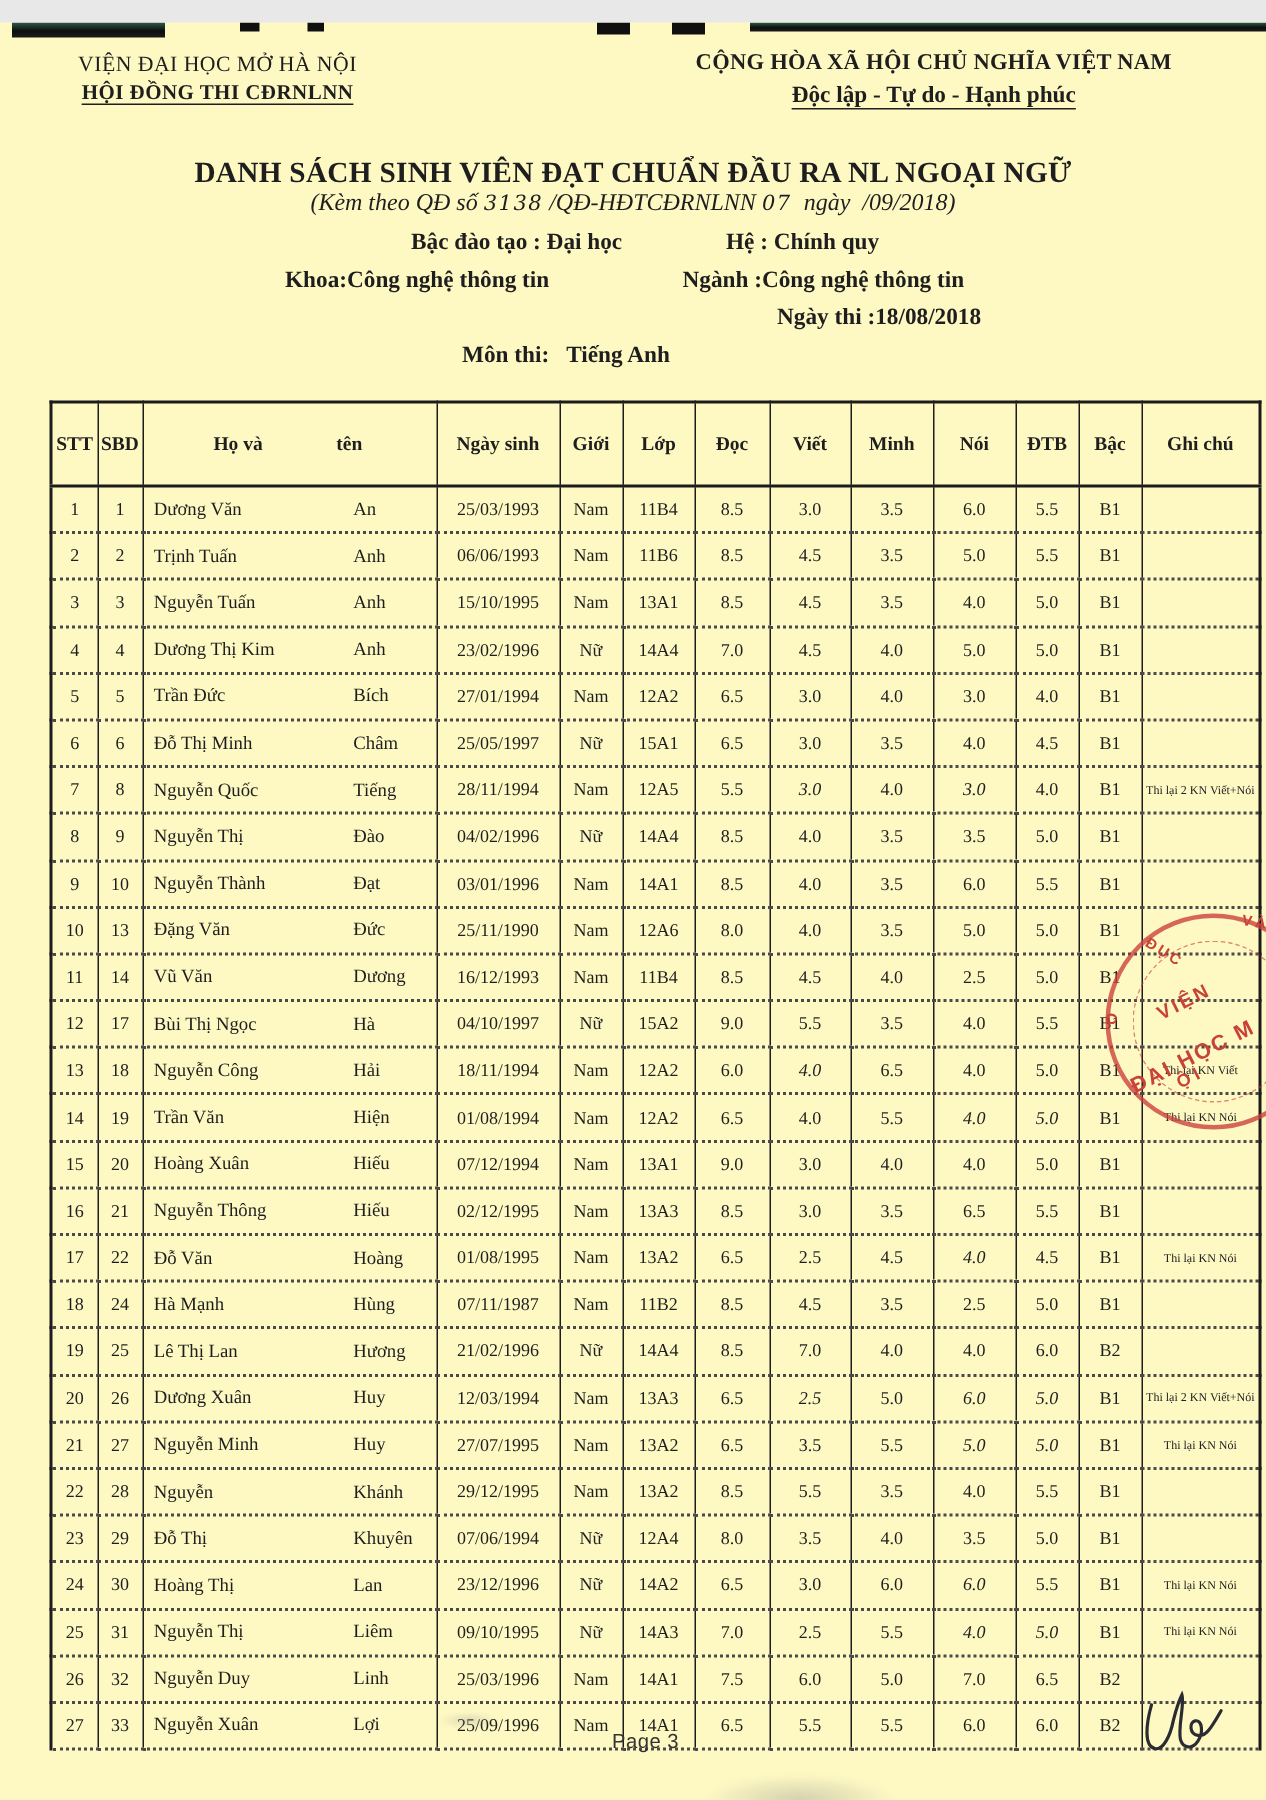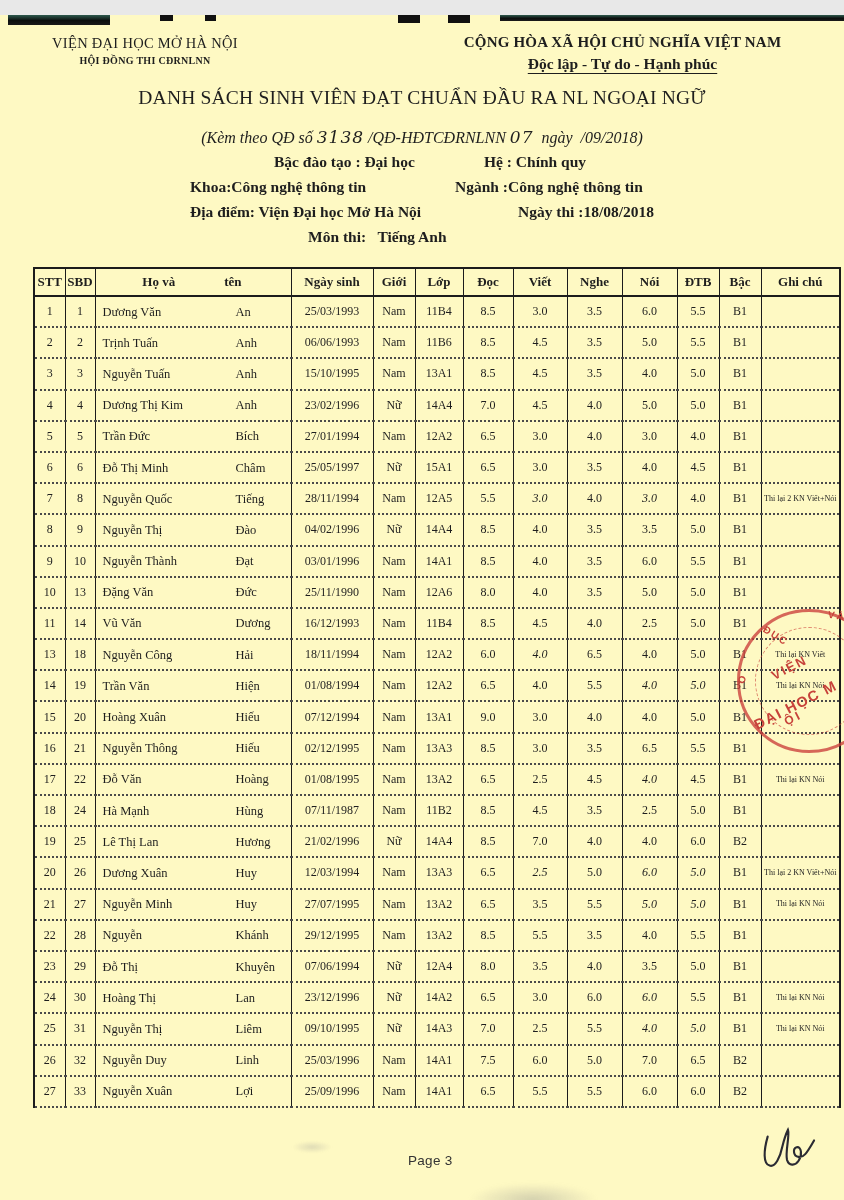--- a/index.html
+++ b/index.html
@@ -7,41 +7,41 @@
     position:relative;width:844px;height:1200px;margin:15px auto;
     background:#fef9c3;overflow:hidden;
     font-family:"Liberation Serif", serif;color:#1e1e1e;
   }
   
   .bar{position:absolute;background:#101010;}
   .bar.teal{background:linear-gradient(180deg,#2e5a4e 0%,#0c0f0e 55%,#1a1a1a 100%);}
   
   .org-block{position:absolute;left:30px;top:20px;width:230px;text-align:center;}
   .org-l1{font-size:14.5px;letter-spacing:.3px;}
-  .org-l2{font-size:10px;font-weight:bold;text-underline-offset:3px;margin-top:3px;letter-spacing:.3px;}
+  .org-l2{font-size:14px;font-weight:bold;text-decoration:underline;text-underline-offset:3px;margin-top:3px;letter-spacing:.3px;}
   .nat-block{position:absolute;left:445px;top:19px;width:355px;text-align:center;}
   .nat-l1{font-size:15px;font-weight:bold;letter-spacing:.2px;}
   .nat-l2{font-size:15.5px;font-weight:bold;text-decoration:underline;text-underline-offset:4px;margin-top:4px;}
-  .doc-title{position:absolute;left:0;top:72px;width:100%;text-align:center;
-    font-size:19.5px;font-weight:normal;letter-spacing:.2px;}
+  .doc-title{position:absolute;left:0;top:90px;width:100%;text-align:center;
+    font-size:19.5px;font-weight:bold;letter-spacing:.2px;}
   .doc-subtitle{position:absolute;left:0;top:112px;width:100%;text-align:center;
     font-size:16px;font-style:italic;}
-  .hand{font-family:"DejaVu Serif", serif;font-size:17px;letter-spacing:1px;}
+  .hand{font-family:"DejaVu Serif", serif;font-size:14px;letter-spacing:1px;}
   .info-line{position:absolute;font-size:15.5px;font-weight:bold;white-space:pre;}
   
   table.results{
     position:absolute;left:33px;top:252px;width:806px;
     border-collapse:collapse;table-layout:fixed;
     border:2px solid #1c1c1c;border-bottom:none;
     font-size:12px;
   }
   col.c1{width:31px}col.c2{width:30px}col.c3{width:196px}col.c4{width:82px}
   col.c5{width:42px}col.c6{width:48px}col.c7{width:50px}col.c8{width:54px}
   col.c9{width:55px}col.c10{width:55px}col.c11{width:42px}col.c12{width:42px}col.c13{width:79px}
-  thead tr{height:28px;border-bottom:2.5px solid #1c1c1c;text-align:center;}
+  thead tr{height:56px;border-bottom:2.5px solid #1c1c1c;text-align:center;}
   thead th{font-size:13px;font-weight:bold;border-right:1.6px solid #1c1c1c;padding:0;}
   thead th:last-child{border-right:none;}
   tbody tr{height:31.2px;border-bottom:2px dotted #4a4a4a;}
   tbody td{border-right:1.6px solid #1c1c1c;text-align:center;padding:0;
     overflow:hidden;white-space:nowrap;}
   tbody td:last-child{border-right:none;}
   td.c-name{text-align:left;position:relative;}
   td.c-name .fam{position:absolute;left:7px;top:50%;transform:translateY(-50%);font-size:12.5px;}
   td.c-name .giv{position:absolute;left:140px;top:50%;transform:translateY(-50%);font-size:12.5px;}
   th.h-name{position:relative;}
@@ -94,21 +94,20 @@
     <div class="nat-l2">Độc lập - Tự do - Hạnh phúc</div>
   </div>
 
   <div class="doc-title">DANH SÁCH SINH VIÊN ĐẠT CHUẨN ĐẦU RA NL NGOẠI NGỮ</div>
   <div class="doc-subtitle"><span>(Kèm theo QĐ số </span><span class="hand">3138</span><span> /QĐ-HĐTCĐRNLNN </span><span class="hand">07</span><span style="white-space:pre;">  ngày  /09/2018)</span></div>
 
   <div class="info-line" style="left:274px;top:138px;">Bậc đào tạo : Đại học</div>
   <div class="info-line" style="left:484px;top:138px;">Hệ : Chính quy</div>
   <div class="info-line" style="left:190px;top:163px;">Khoa:Công nghệ thông tin</div>
   <div class="info-line" style="left:455px;top:163px;text-align:center;">Ngành :Công nghệ thông tin</div>
-  <div class="info-line" style="left:190px;top:188px;">Địa điểm: Viện Đại học Mở Hà Nội</div>
   <div class="info-line" style="left:518px;top:188px;">Ngày thi :18/08/2018</div>
   <div class="info-line" style="left:308px;top:213px;">Môn thi:   Tiếng Anh</div>
 
   <table class="results">
     <colgroup>
       <col class="c1">
         <col class="c2">
         <col class="c3">
         <col class="c4">
         <col class="c5">
@@ -127,21 +126,21 @@
         <th>SBD</th>
         <th class="h-name">
           <span class="h1">Họ và</span>
           <span class="h2">tên</span>
         </th>
         <th>Ngày sinh</th>
         <th>Giới</th>
         <th>Lớp</th>
         <th>Đọc</th>
         <th>Viết</th>
-        <th>Nghe</th>
+        <th>Minh</th>
         <th>Nói</th>
         <th>ĐTB</th>
         <th>Bậc</th>
         <th>Ghi chú</th>
       </tr>
     </thead>
     <tbody>
         <tr>
           <td>1</td>
           <td>1</td>
@@ -330,20 +329,38 @@
             <span class="giv">Dương</span>
           </td>
           <td>16/12/1993</td>
           <td>Nam</td>
           <td>11B4</td>
           <td>8.5</td>
           <td>4.5</td>
           <td>4.0</td>
           <td>2.5</td>
           <td>5.0</td>
+          <td>B1</td>
+          <td class="c-note"></td>
+        </tr>
+        <tr>
+          <td>12</td>
+          <td>17</td>
+          <td class="c-name">
+            <span class="fam">Bùi Thị Ngọc</span>
+            <span class="giv">Hà</span>
+          </td>
+          <td>04/10/1997</td>
+          <td>Nữ</td>
+          <td>15A2</td>
+          <td>9.0</td>
+          <td>5.5</td>
+          <td>3.5</td>
+          <td>4.0</td>
+          <td>5.5</td>
           <td>B1</td>
           <td class="c-note"></td>
         </tr>
         <tr>
           <td>13</td>
           <td>18</td>
           <td class="c-name">
             <span class="fam">Nguyễn Công</span>
             <span class="giv">Hải</span>
           </td>

